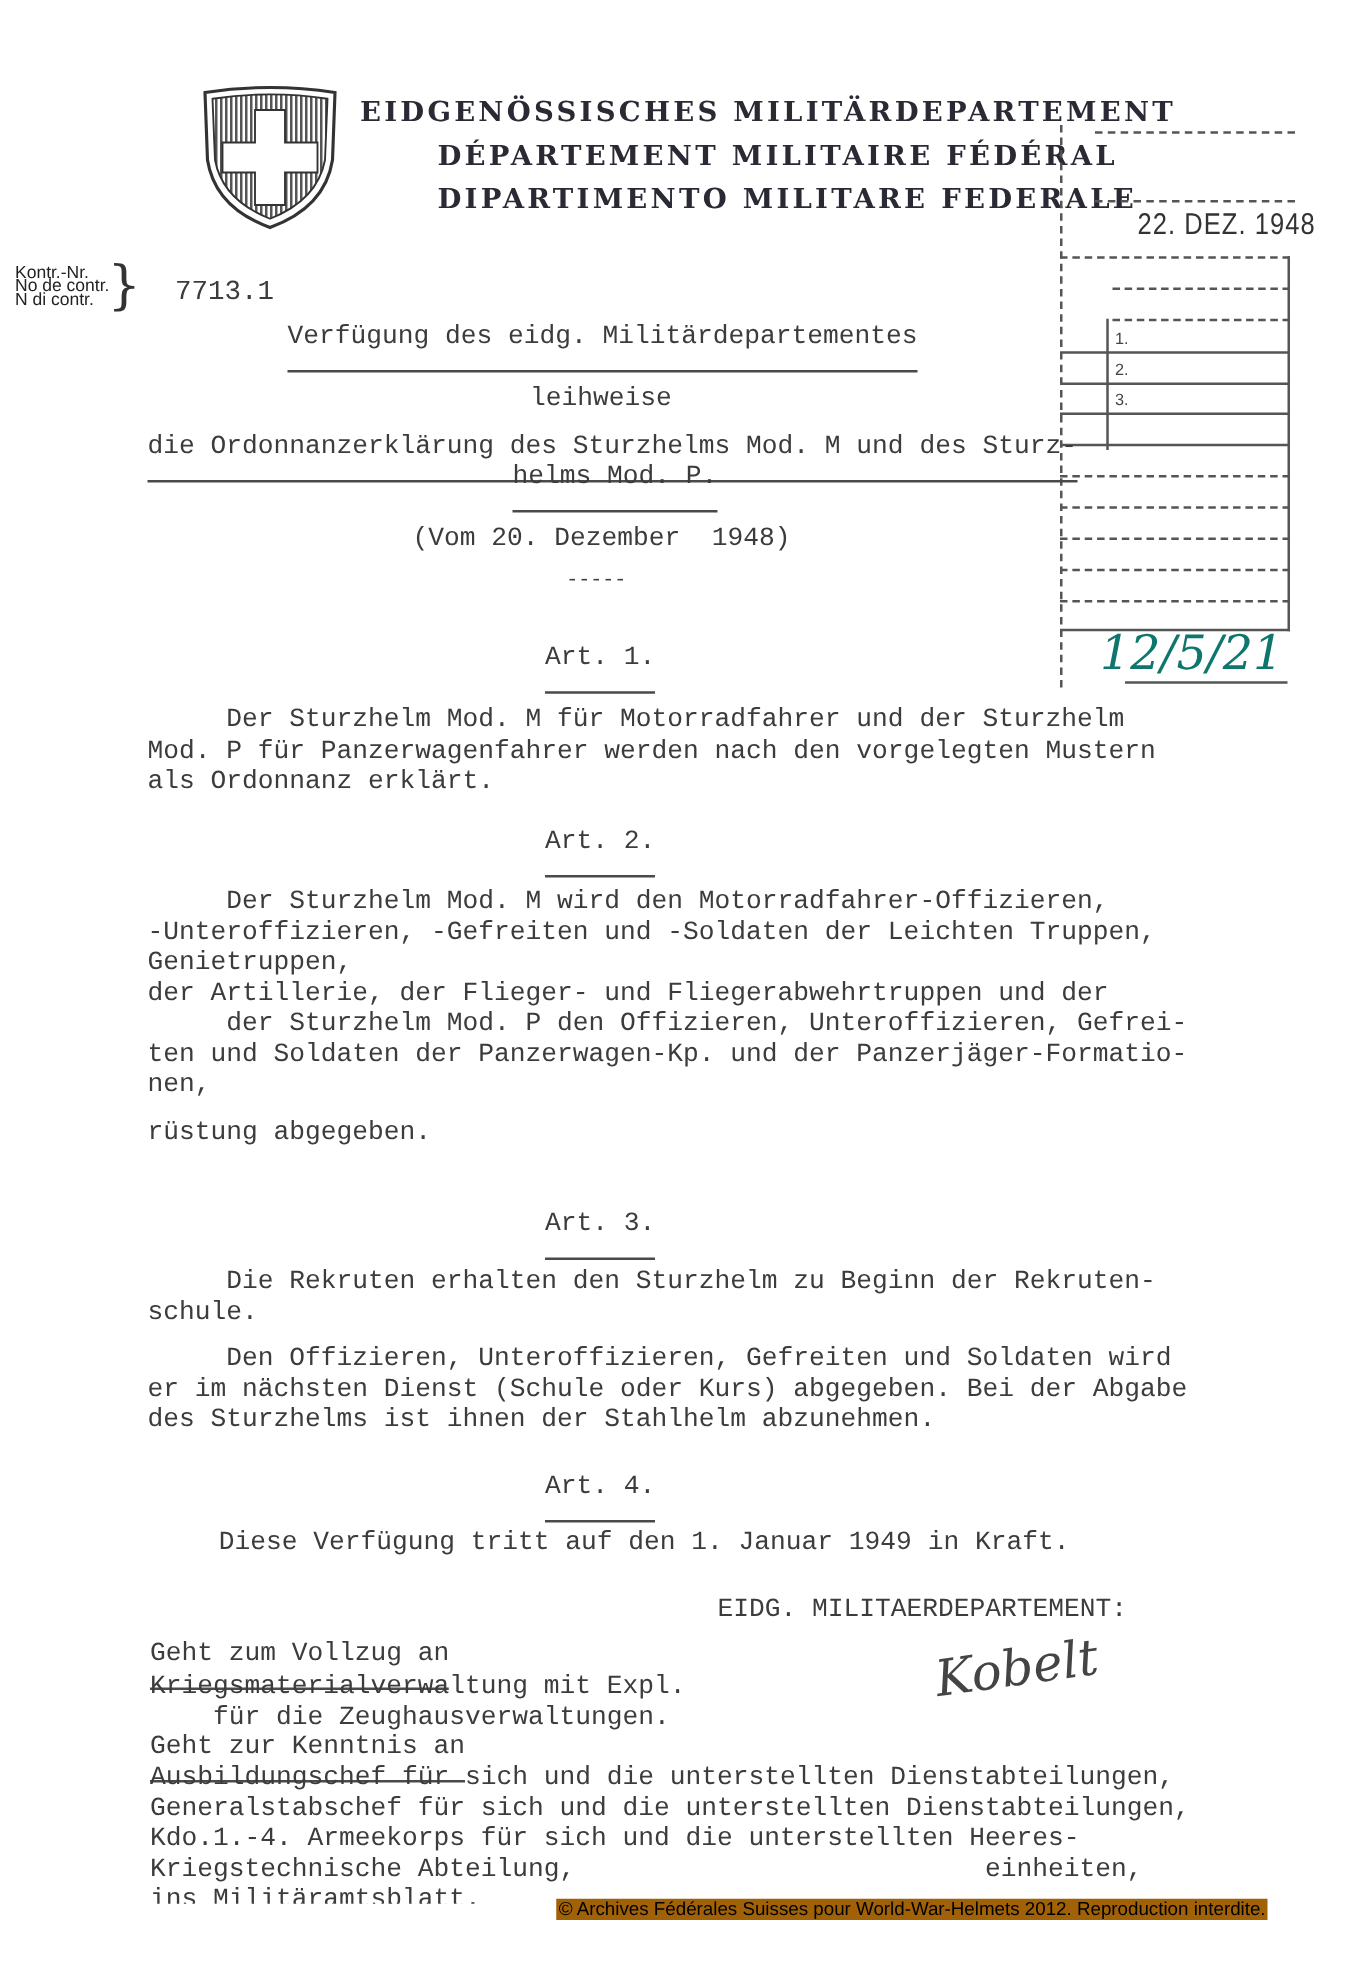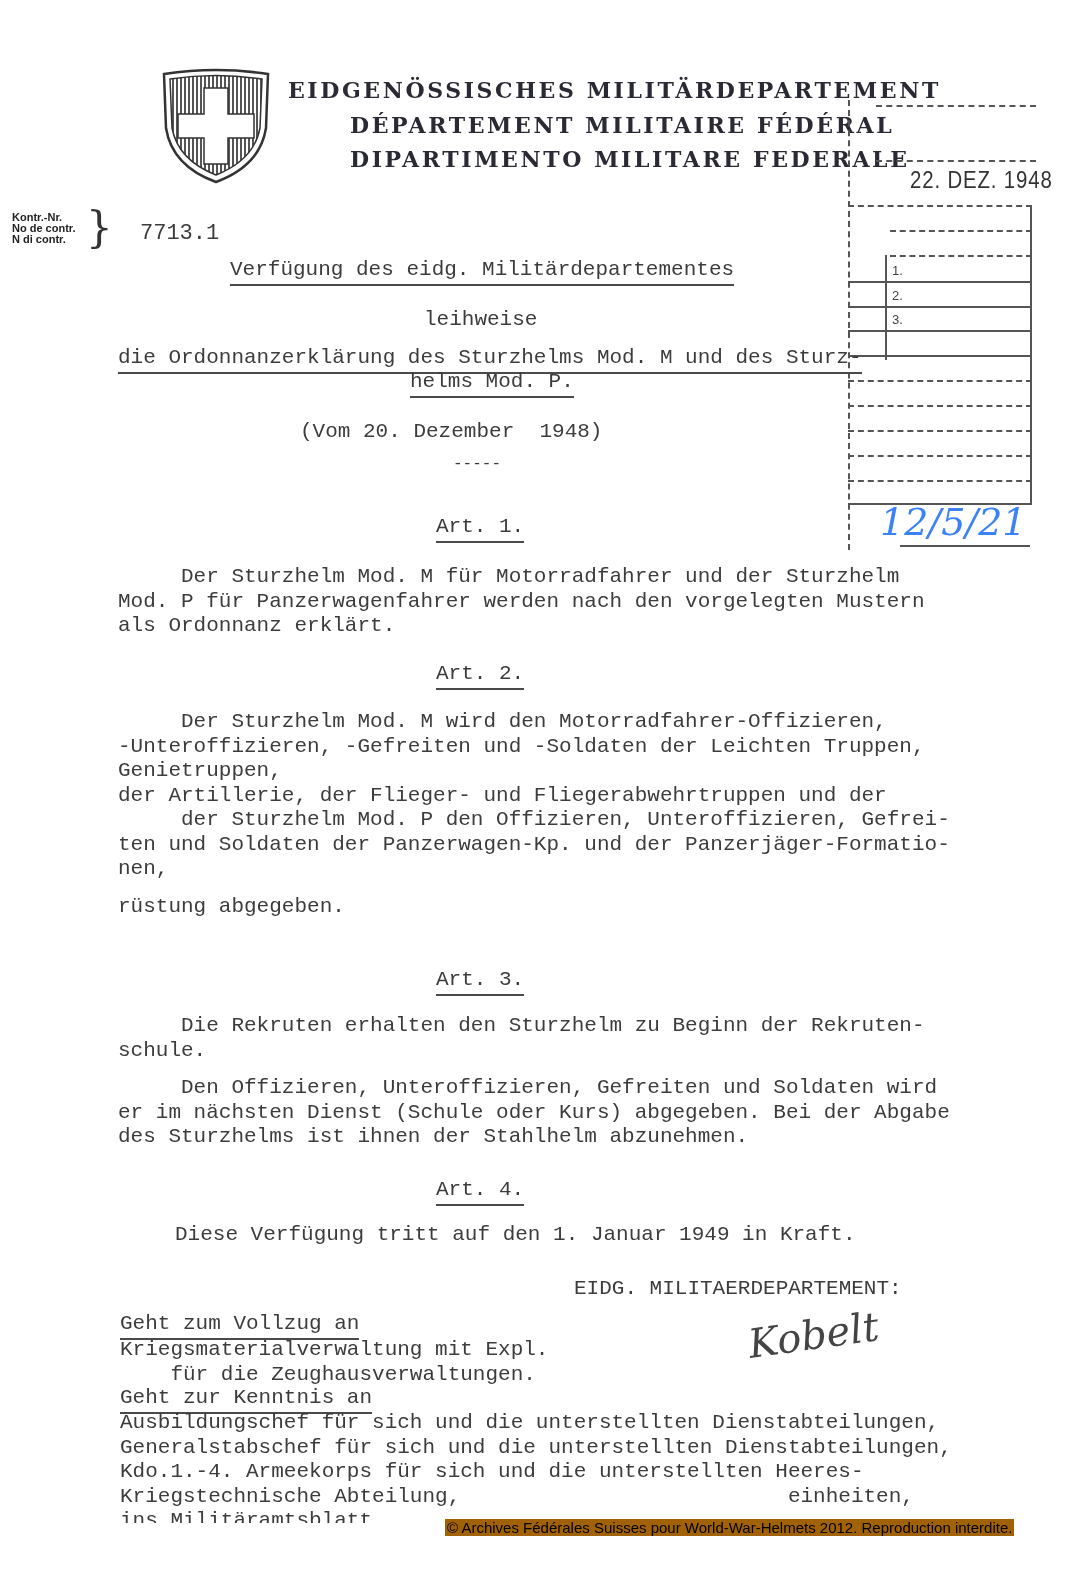--- a/index.html
+++ b/index.html
@@ -10,35 +10,35 @@
     .abs { position: absolute; }
     .serif-head {
       font-family: "DejaVu Serif", "Liberation Serif", serif;
       font-size: 22px; letter-spacing: 2.6px; color: #2a2a35; white-space: nowrap;
       font-weight: 600;
     }
     .tw {
       font-family: "Liberation Mono", "DejaVu Sans Mono", monospace;
       font-size: 21px; color: #3c3c3c; white-space: pre; line-height: 24.5px;
     }
-    .ul { border-bottom: 2px solid #4a4a4a; padding-bottom: 1px; }
+    .ul { border-bottom: 2px solid #4a4a4a; padding-bottom: 13px; }
     .small-label {
       font-family: "Liberation Sans", "DejaVu Sans", sans-serif;
-      font-size: 11px; font-weight: bold; line-height: 11px; color: #222;
+      font-size: 14px; font-weight: normal; line-height: 11px; color: #222;
     }
     .brace { font-family: "DejaVu Serif", serif; font-size: 42px; color: #333; line-height: 36px; }
     .stamp-line { position: absolute; height: 0; border-top: 2px dashed #555; }
     .stamp-vline { position: absolute; width: 0; border-left: 2px dashed #555; }
     .stamp-date {
       font-family: "Liberation Sans", "DejaVu Sans", sans-serif;
       font-size: 24px; color: #333; letter-spacing: 1px; transform: scaleX(0.85); transform-origin: left;
     }
     .stamp-num { font-family: "Liberation Sans", sans-serif; font-size: 13px; color: #444; }
     .hand {
-      font-family: "DejaVu Serif", serif; font-style: italic; font-size: 38px; color: #3b82f6;
+      font-family: "DejaVu Serif", serif; font-style: italic; font-size: 38px; color: #0f766e;
     }
     .sig { font-family: "DejaVu Serif", serif; font-style: italic; font-size: 40px; color: #444; }
     .copyright {
       font-family: "Liberation Sans", "DejaVu Sans", sans-serif; font-size: 15px; color: #000;
       white-space: nowrap;
     }
   </style>
 </head>
 <body>
 
@@ -92,21 +92,21 @@
   <div class="stamp-line" style="left:848px; top:480px; width:184px;"></div>
   <div class="stamp-line" style="left:848px; top:503px; width:184px; border-top-style:solid;"></div>
   <div class="abs hand" style="left:880px; top:500px;">12/5/21</div>
   <div class="stamp-line" style="left:900px; top:545px; width:130px; border-top-style:solid;"></div>
 </div>
 
 <div class="abs tw ul" style="left:230px; top:258px;">Verfügung des eidg. Militärdepartementes</div>
 <div class="abs tw" style="left:424px; top:308px;">leihweise</div>
 <div class="abs tw ul" style="left:118px; top:346px;">die Ordonnanzerklärung des Sturzhelms Mod. M und des Sturz-</div>
 <div class="abs tw ul" style="left:410px; top:370px;">helms Mod. P.</div>
-<div class="abs tw" style="left:300px; top:420px;">(Vom 20. Dezember  1948)</div>
+<div class="abs tw" style="left:330px; top:420px;">(Vom 20. Dezember  1948)</div>
 <div class="abs tw" style="left:453px; top:452px; font-size:16px;">-----</div>
 
 <div class="abs tw ul" style="left:436px; top:515px;">Art. 1.</div>
 <div class="abs" style="left:118px; top:565px;">
   <div class="tw">     Der Sturzhelm Mod. M für Motorradfahrer und der Sturzhelm</div>
   <div class="tw">Mod. P für Panzerwagenfahrer werden nach den vorgelegten Mustern</div>
   <div class="tw">als Ordonnanz erklärt.</div>
 </div>
 
 <div class="abs tw ul" style="left:436px; top:662px;">Art. 2.</div>

